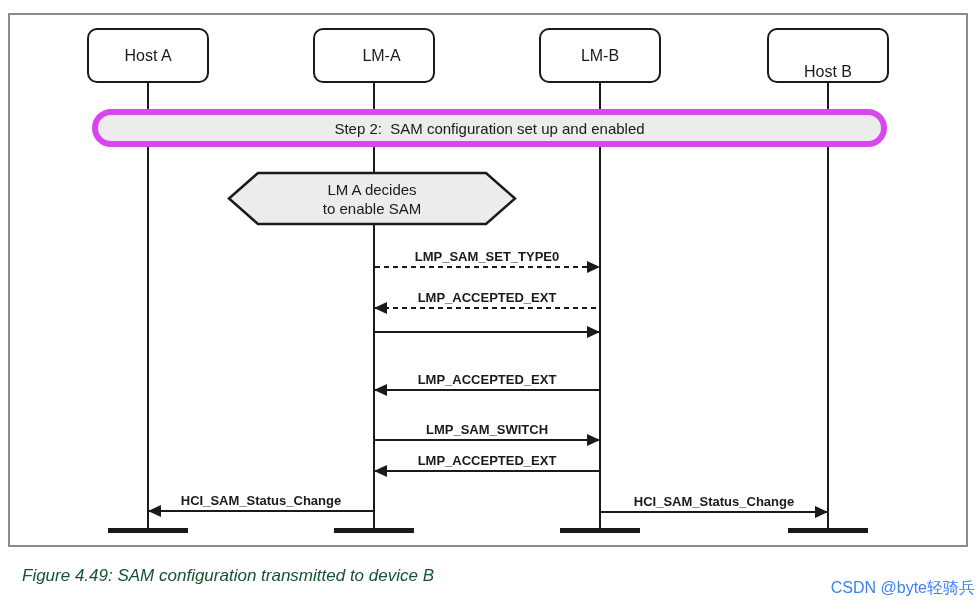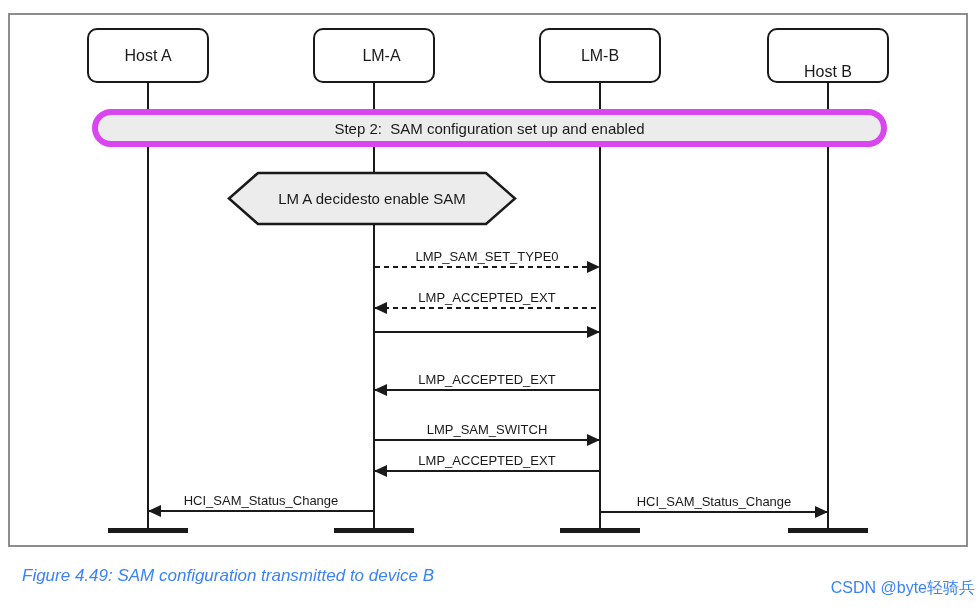--- a/index.html
+++ b/index.html
@@ -50,46 +50,46 @@
     border: 6px solid #d946ef; border-radius: 19px;
     background: #ececec;
     display: flex; align-items: center; justify-content: center;
     font-size: 15px; white-space: pre; z-index: 3;
   }
   
   .decision { position: absolute; left: 227px; top: 171px; width: 290px; height: 55px; z-index: 3; }
   .decision svg { display: block; }
   .decision .txt {
     position: absolute; inset: 0;
-    display: flex; align-items: center; justify-content: center;
+    display: flex; flex-direction: column; align-items: center; justify-content: center;
     font-size: 15px; line-height: 19px; text-align: center;
   }
   
-  .msg { position: absolute; z-index: 2; }
+  .msg { position: absolute; z-index: 2; font-weight: bold; }
   .msg .lbl { height: 16px; line-height: 16px; font-size: 13px; text-align: center; white-space: nowrap; }
   .msg .line { position: relative; margin-top: 1px; height: 2px; background: #1a1a1a; }
   .msg.dashed .line { background: repeating-linear-gradient(90deg, #1a1a1a 0 5px, transparent 5px 9px); }
   .head {
     position: absolute; top: -5px; width: 0; height: 0;
     border-top: 6px solid transparent; border-bottom: 6px solid transparent;
   }
   .msg.right .head { right: -1px; border-left: 13px solid #1a1a1a; }
   .msg.left  .head { left: -1px;  border-right: 13px solid #1a1a1a; }
   .m1 { left: 375px; top: 249px; width: 224px; }
   .m2 { left: 375px; top: 290px; width: 224px; }
   .m3 { left: 375px; top: 330px; width: 224px; }
   .m4 { left: 375px; top: 372px; width: 224px; }
   .m5 { left: 375px; top: 412px; width: 224px; margin-top: 10px; }
   .m6 { left: 375px; top: 453px; width: 224px; }
   .m7 { left: 149px; top: 493px; width: 224px; }
   .m8 { left: 601px; top: 494px; width: 226px; }
   
   .caption {
     position: absolute; left: 22px; top: 566px;
-    font-size: 17px; font-style: italic; color: #3b82f6;
+    font-size: 17px; font-style: italic; color: #14532d;
   }
   .watermark {
     position: absolute; right: 5px; top: 578px;
     font-size: 16px; color: #3b82f6;
   }
 </style>
 </head>
 <body>
 
 <div class="canvas">

